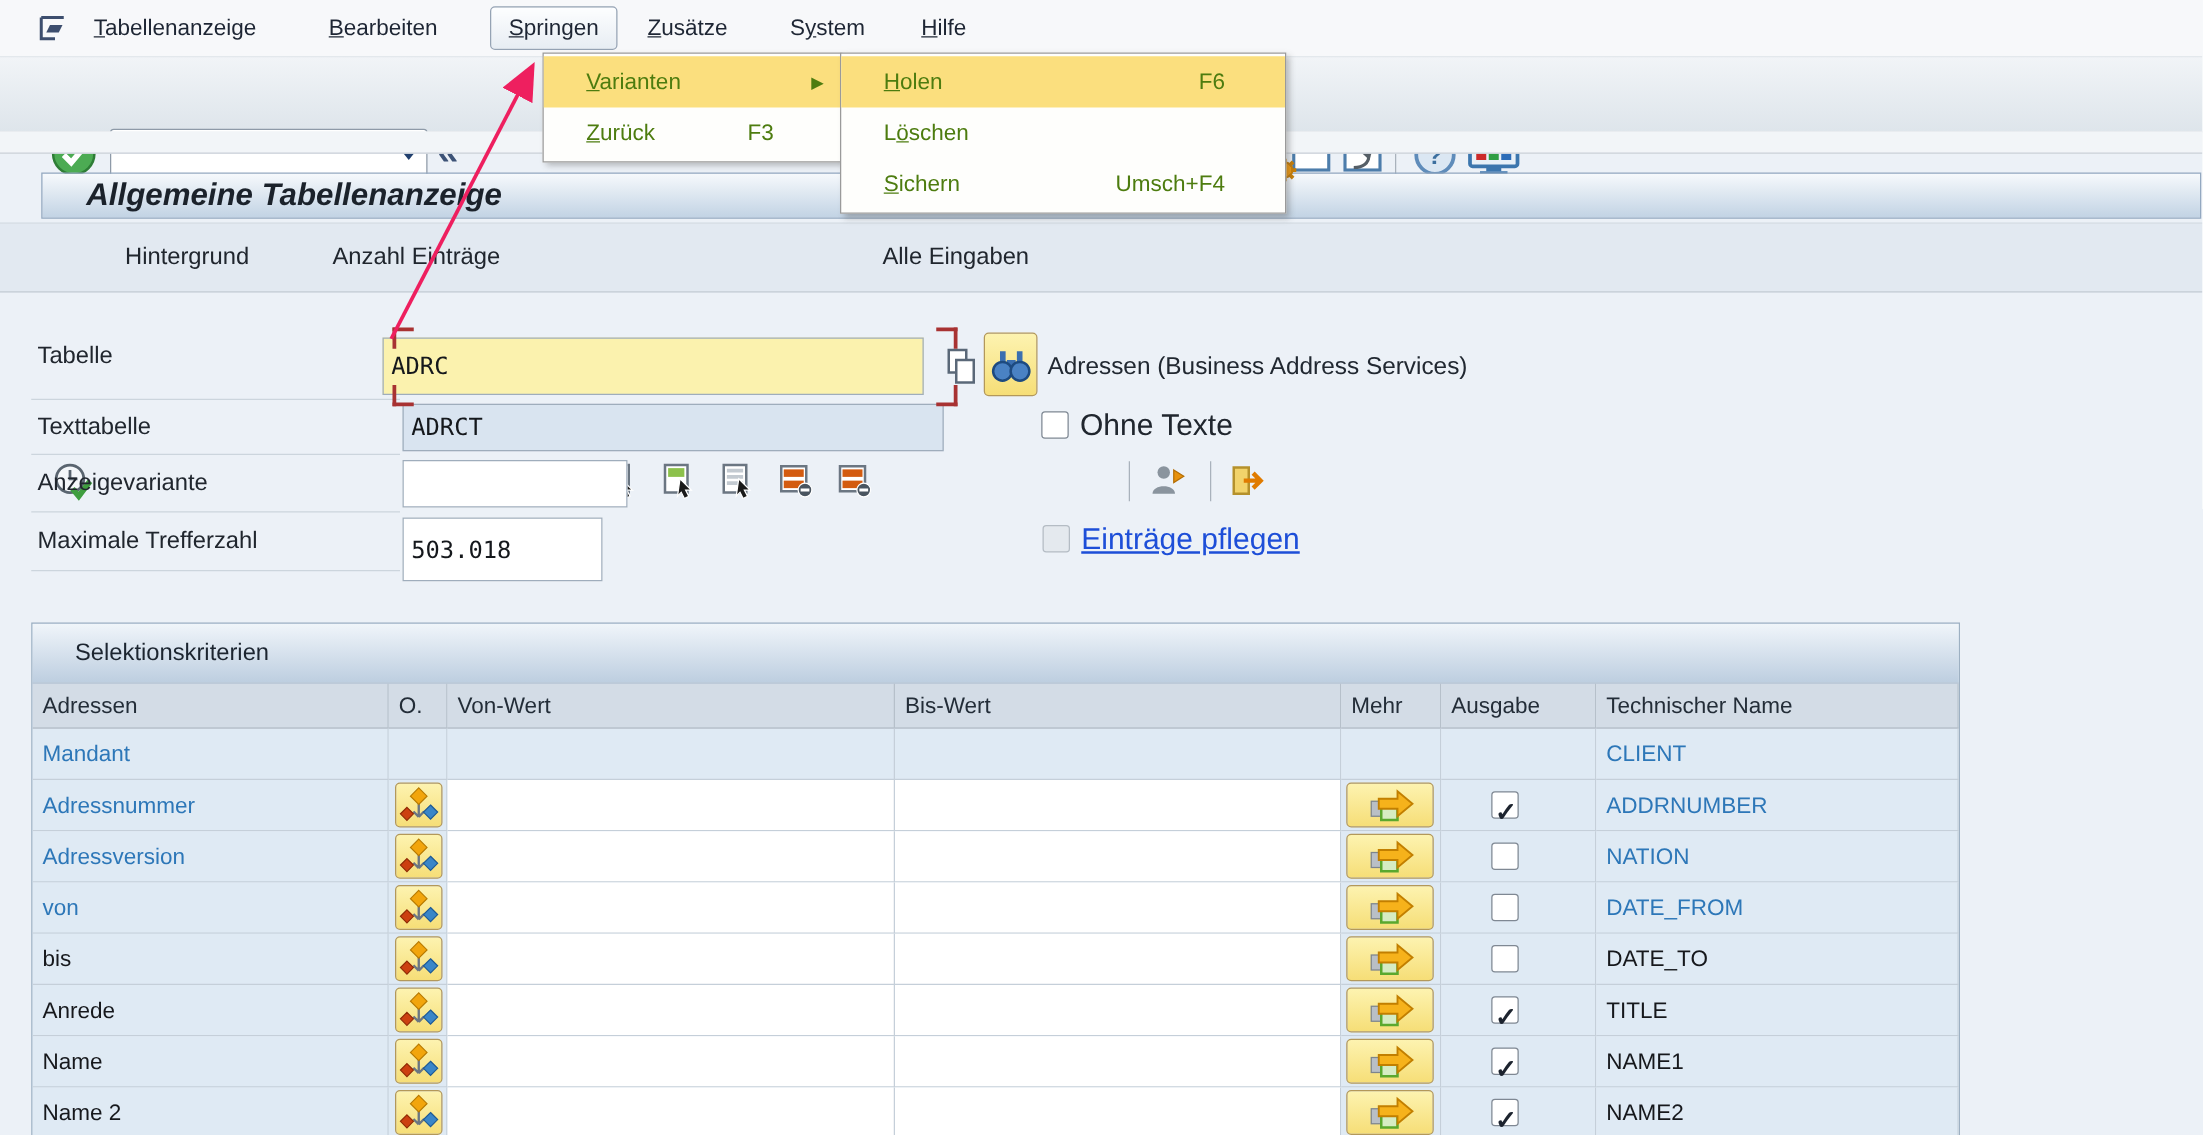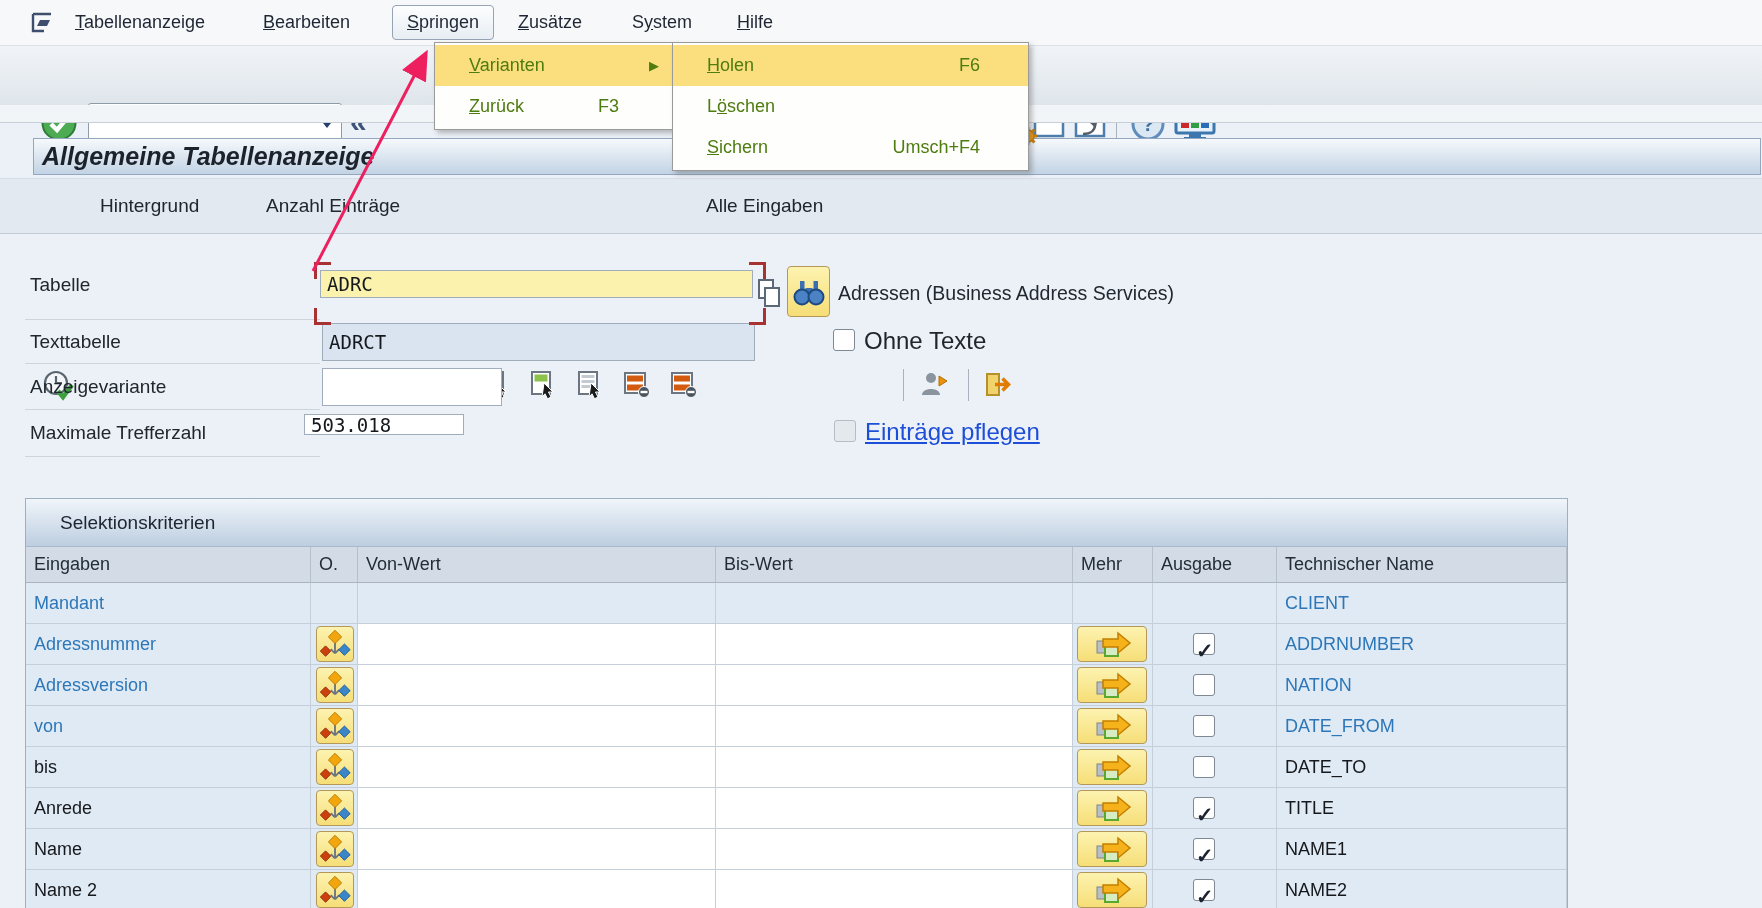--- a/index.html
+++ b/index.html
@@ -27,21 +27,21 @@
              border-top:10px solid #21406e;}
   .collapse{position:absolute;left:350px;top:58px;height:38px;line-height:36px;
             font-size:30px;color:#3d5377;font-weight:bold;}
   .vsep{position:absolute;width:1px;background:#a9b2bc;}
 
   
   .substrip{position:absolute;left:0;top:105px;width:100%;height:17px;background:#f2f5f8;
             border-bottom:1px solid #c9cfd7;}
   .titlebar{position:absolute;left:33px;top:138px;width:1728px;height:37px;
             background:linear-gradient(#f6f9fc,#c2d3e4);border:1px solid #93a8c0;box-sizing:border-box;
-            display:flex;align-items:center;padding-left:8px;text-align:right;}
+            display:flex;align-items:center;padding-left:35px;text-align:right;}
   .titlebar span{font-size:25px;font-weight:bold;font-style:italic;color:#1b222b;}
 
   
   .apptoolbar{position:absolute;left:0;top:178px;width:100%;height:56px;background:#e2e9f1;
               border-top:1px solid #d6dde4;border-bottom:1px solid #c3cbd4;box-sizing:border-box;}
   .apptoolbar .txtbtn{position:absolute;top:0;height:54px;line-height:54px;font-size:19px;color:#20262e;}
   .ticon{position:absolute;}
 
   
   .flabel{position:absolute;left:25px;width:295px;border-bottom:1px solid #ccd5dd;
@@ -260,21 +260,21 @@
         <path d="M11 15.5 h13 m-5.5 -6 l6 6 -6 6" stroke="#e07b00" stroke-width="3.5" fill="none"></path>
       </svg>
     </span>
   </div>
 
   <div class="flabel" style="top:250px;height:70px;">Tabelle</div>
   <div class="flabel" style="top:320px;height:44px;">Texttabelle</div>
   <div class="flabel" style="top:364px;height:46px;">Anzeigevariante</div>
   <div class="flabel" style="top:410px;height:47px;">Maximale Trefferzahl</div>
 
-  <input class="sapinput req" style="left: 320px; top: 270px; width: 433px; height: 28px;" value="ADRC">
+  <input class="sapinput req" style="left: 306px; top: 270px; width: 433px; height: 46px;" value="ADRC">
   <span class="fcorner fc-tl" style="left:314px;top:262px;"></span>
   <span class="fcorner fc-tr" style="left:749px;top:262px;"></span>
   <span class="fcorner fc-bl" style="left:314px;top:308px;"></span>
   <span class="fcorner fc-br" style="left:749px;top:308px;"></span>
 
   <span class="ticon" style="left:757px;top:278px;">
     <svg width="26" height="32" viewBox="0 0 26 32">
       <rect x="2" y="2" width="14" height="18" fill="#fff" stroke="#5a6878" stroke-width="2"></rect>
       <rect x="8" y="10" width="14" height="18" fill="#fff" stroke="#5a6878" stroke-width="2"></rect>
     </svg>
@@ -289,28 +289,28 @@
     </svg>
   </span>
   <span class="desc" style="left:838px;top:270px;">Adressen (Business Address Services)</span>
 
   <input class="sapinput ro" style="left: 322px; top: 323px; width: 433px; height: 38px;" readonly="" value="ADRCT">
   <span class="cb" style="position:absolute;left:833px;top:329px;"></span>
   <span class="cblabel" style="left:864px;top:329px;">Ohne Texte</span>
 
   <input class="sapinput" style="left: 322px; top: 368px; width: 180px; height: 38px;" value="">
 
-  <input class="sapinput" style="left: 304px; top: 414px; width: 160px; height: 21px;" value="503.018">
+  <input class="sapinput" style="left: 322px; top: 414px; width: 160px; height: 51px;" value="503.018">
   <span class="cb disabled" style="position:absolute;left:834px;top:420px;"></span>
   <span class="cblabel dis" style="left:865px;top:420px;">Einträge pflegen</span>
 
   <div class="groupbox">
     <div class="grouptitle">Selektionskriterien</div>
     <div class="thead">
-      <div class="th col-f">Eingaben</div>
+      <div class="th col-f">Adressen</div>
       <div class="th col-o">O.</div>
       <div class="th col-v">Von-Wert</div>
       <div class="th col-b">Bis-Wert</div>
       <div class="th col-m">Mehr</div>
       <div class="th col-a">Ausgabe</div>
       <div class="th col-t">Technischer Name</div>
     </div>
     <div>
     <div class="trow">
       <div class="td col-f">

